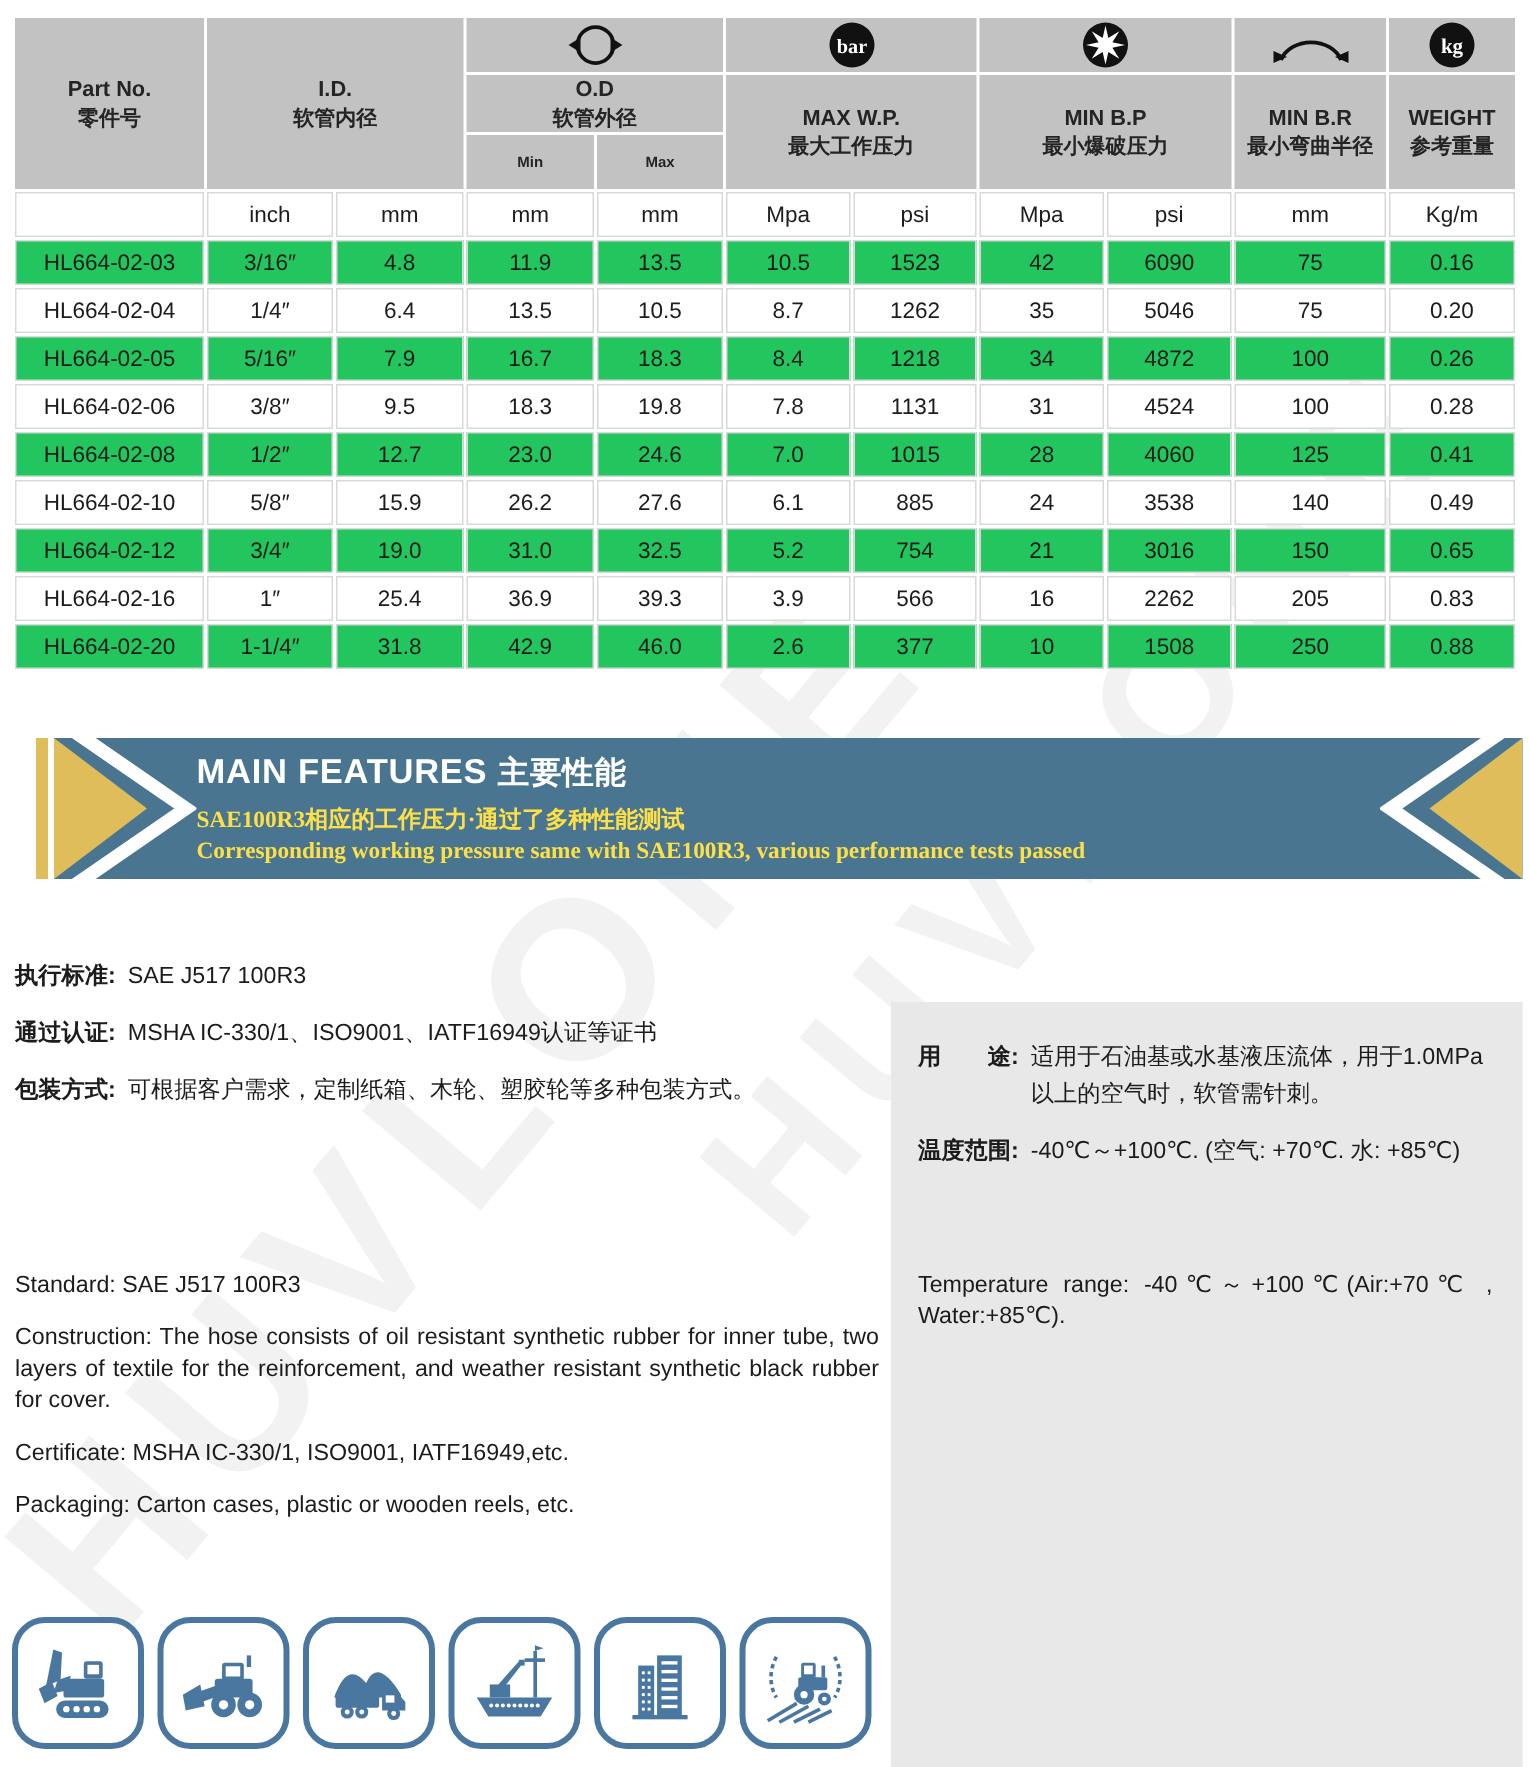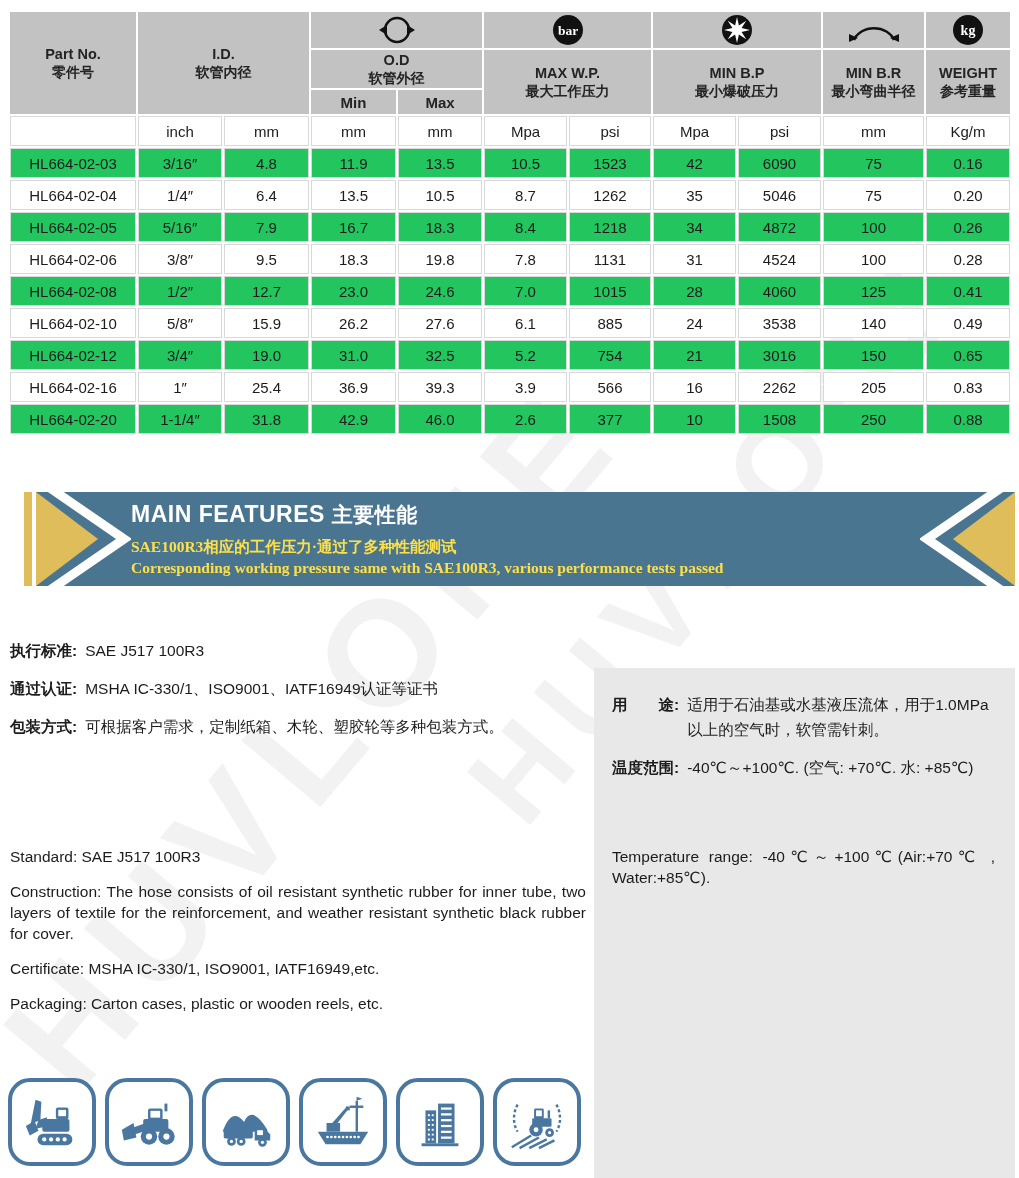--- a/index.html
+++ b/index.html
@@ -10,21 +10,21 @@
         pointer-events:none;white-space:nowrap;z-index:0;}
   
   .spec-wrap{position:absolute;left:8px;top:10px;z-index:1;}
   table.spec{border-collapse:separate;border-spacing:2px;table-layout:fixed;width:1004px;}
   table.spec th{background:#c2c2c2;font-weight:bold;color:#242424;text-align:center;
         vertical-align:middle;padding:0;}
   table.spec th .en{font-size:14.5px;line-height:18px;}
   table.spec th .zh{font-size:14px;line-height:18px;font-weight:bold;}
   tr.icons-row th{height:36px;}
   tr.label-row th{height:38px;}
-  tr.minmax-row th{height:24px;font-size:15px;}
+  tr.minmax-row th{height:36px;font-size:10px;}
   table.spec tbody td{background:#fff;border:1px solid #d9d9d9;text-align:center;
         vertical-align:middle;font-size:15px;height:28px;padding:0;color:#1c1c1c;}
   table.spec tbody tr.alt td{background:#22c55e;}
   tr.units-row td{height:26px;}
   .hicon{display:block;margin:0 auto;}
   
   .banner{position:absolute;left:24px;top:492px;width:1003px;height:94px;display:flex;z-index:1;}
   .ybar{width:8px;height:94px;background:#debd5a;flex:none;}
   .bgap{width:4px;height:94px;background:#fff;flex:none;}
   .bmain{flex:1;background:#4a7590;position:relative;display:flex;align-items:stretch;overflow:hidden;}

